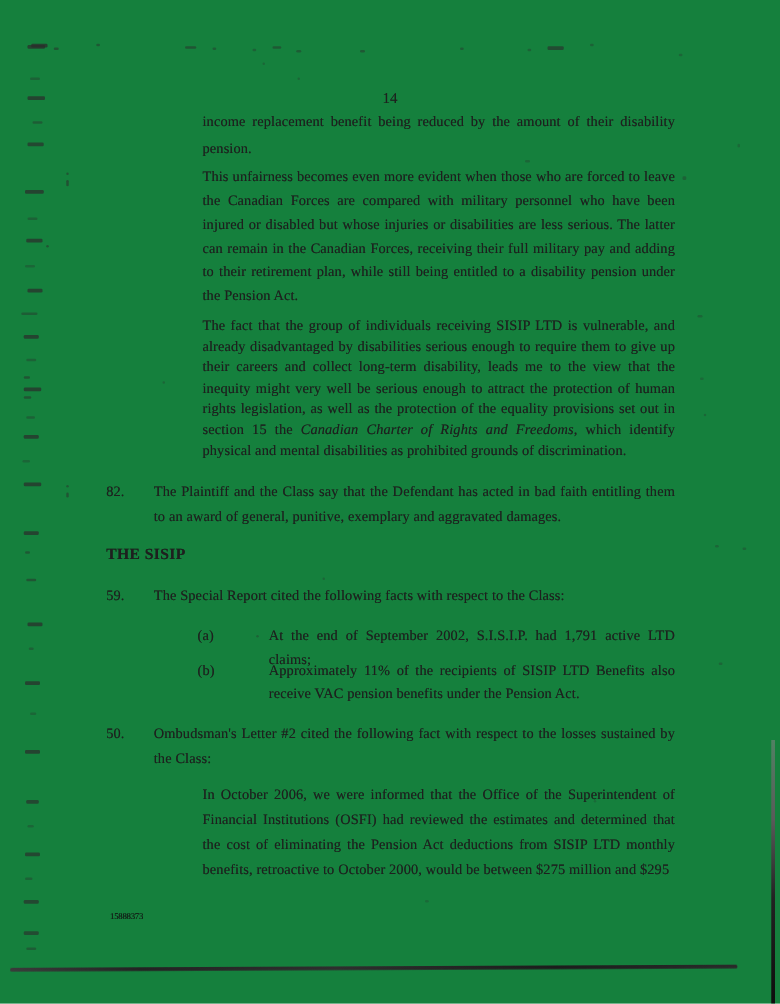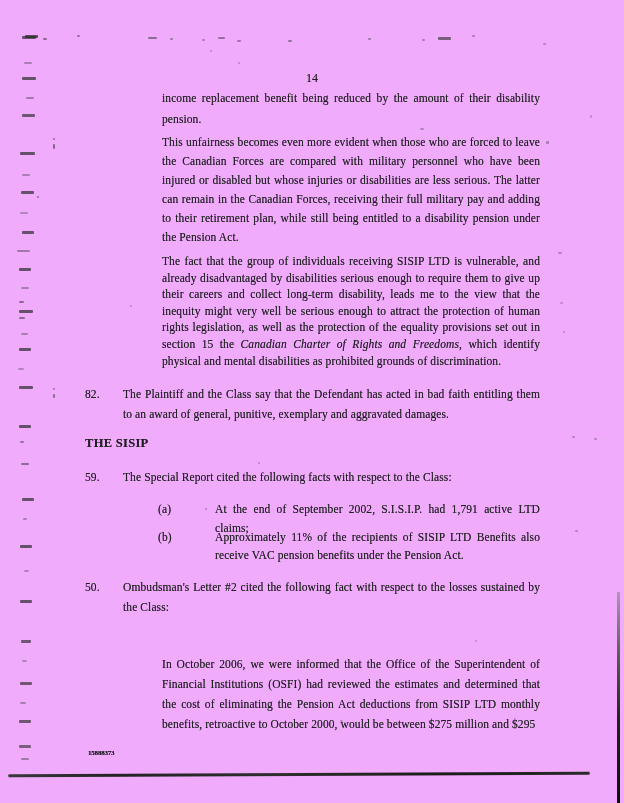--- a/index.html
+++ b/index.html
@@ -1,19 +1,19 @@
 <!DOCTYPE html>
 <html><head>
 <meta charset="utf-8">
 <style>
   html,body{margin:0;padding:0;background:#ffffff;}
   .page{
     position:relative;
     width:624px;height:803px;
-    background:#f0abfc;
+    background:#15803d;
     overflow:hidden;
     font-family:"Liberation Serif","DejaVu Serif",serif;
     color:#1f1f1f;
   }
   .txt{
     position:absolute;
     font-size:11.5px;
     line-height:19px;
     text-align:justify;
     text-shadow:0 0 0.35px rgba(20,20,20,0.55);
@@ -21,21 +21,21 @@
   }
   .page-number{
     position:absolute;top:71px;left:0;width:624px;
     text-align:center;font-size:12px;
     text-shadow:0 0 0.35px rgba(20,20,20,0.5);
   }
   .quote{left:162px;width:378px;}
   .q1{top:88px;line-height:21px;}
   .q2{top:133px;line-height:19px;}
   .q3{top:253px;line-height:16.6px;}
-  .q60{top:626px;line-height:20px;margin-top:28px;}
+  .q60{top:626px;line-height:20px;}
   .numbered{
     left:85px;width:455px;
     padding-left:38px;box-sizing:border-box;
   }
   .numbered .num{position:absolute;left:0;top:0;}
   .p58{top:384px;line-height:20px;}
   .p59{top:468px;}
   .p60{top:577px;line-height:20px;}
   .heading{
     position:absolute;left:85px;top:436px;
@@ -43,23 +43,23 @@
     text-shadow:0 0 0.4px rgba(20,20,20,0.6);
   }
   .subitem{
     left:158px;width:382px;
     padding-left:57px;box-sizing:border-box;
   }
   .subitem .sublabel{position:absolute;left:0;top:0;}
   .ia{top:500px;}
   .ib{top:528px;line-height:18px;}
   .footer-id{
-    position:absolute;left:88px;top:749px;
+    position:absolute;left:88px;top:729px;
     font-size:7px;letter-spacing:-0.2px;
-    color:#161616;font-weight:bold;
+    color:#161616;font-weight:normal;
     text-shadow:0 0 0.3px rgba(0,0,0,0.5);
   }
   .bottom-line{
     position:absolute;left:8px;top:773px;width:582px;height:3px;
     background:linear-gradient(90deg,#3a3a3a 0%,#232323 18%,#2e2e2e 45%,#1c1c1c 75%,#2a2a2a 100%);
     transform:rotate(-0.25deg);
     border-radius:2px;
     filter:blur(0.2px);
   }
   .right-line{

